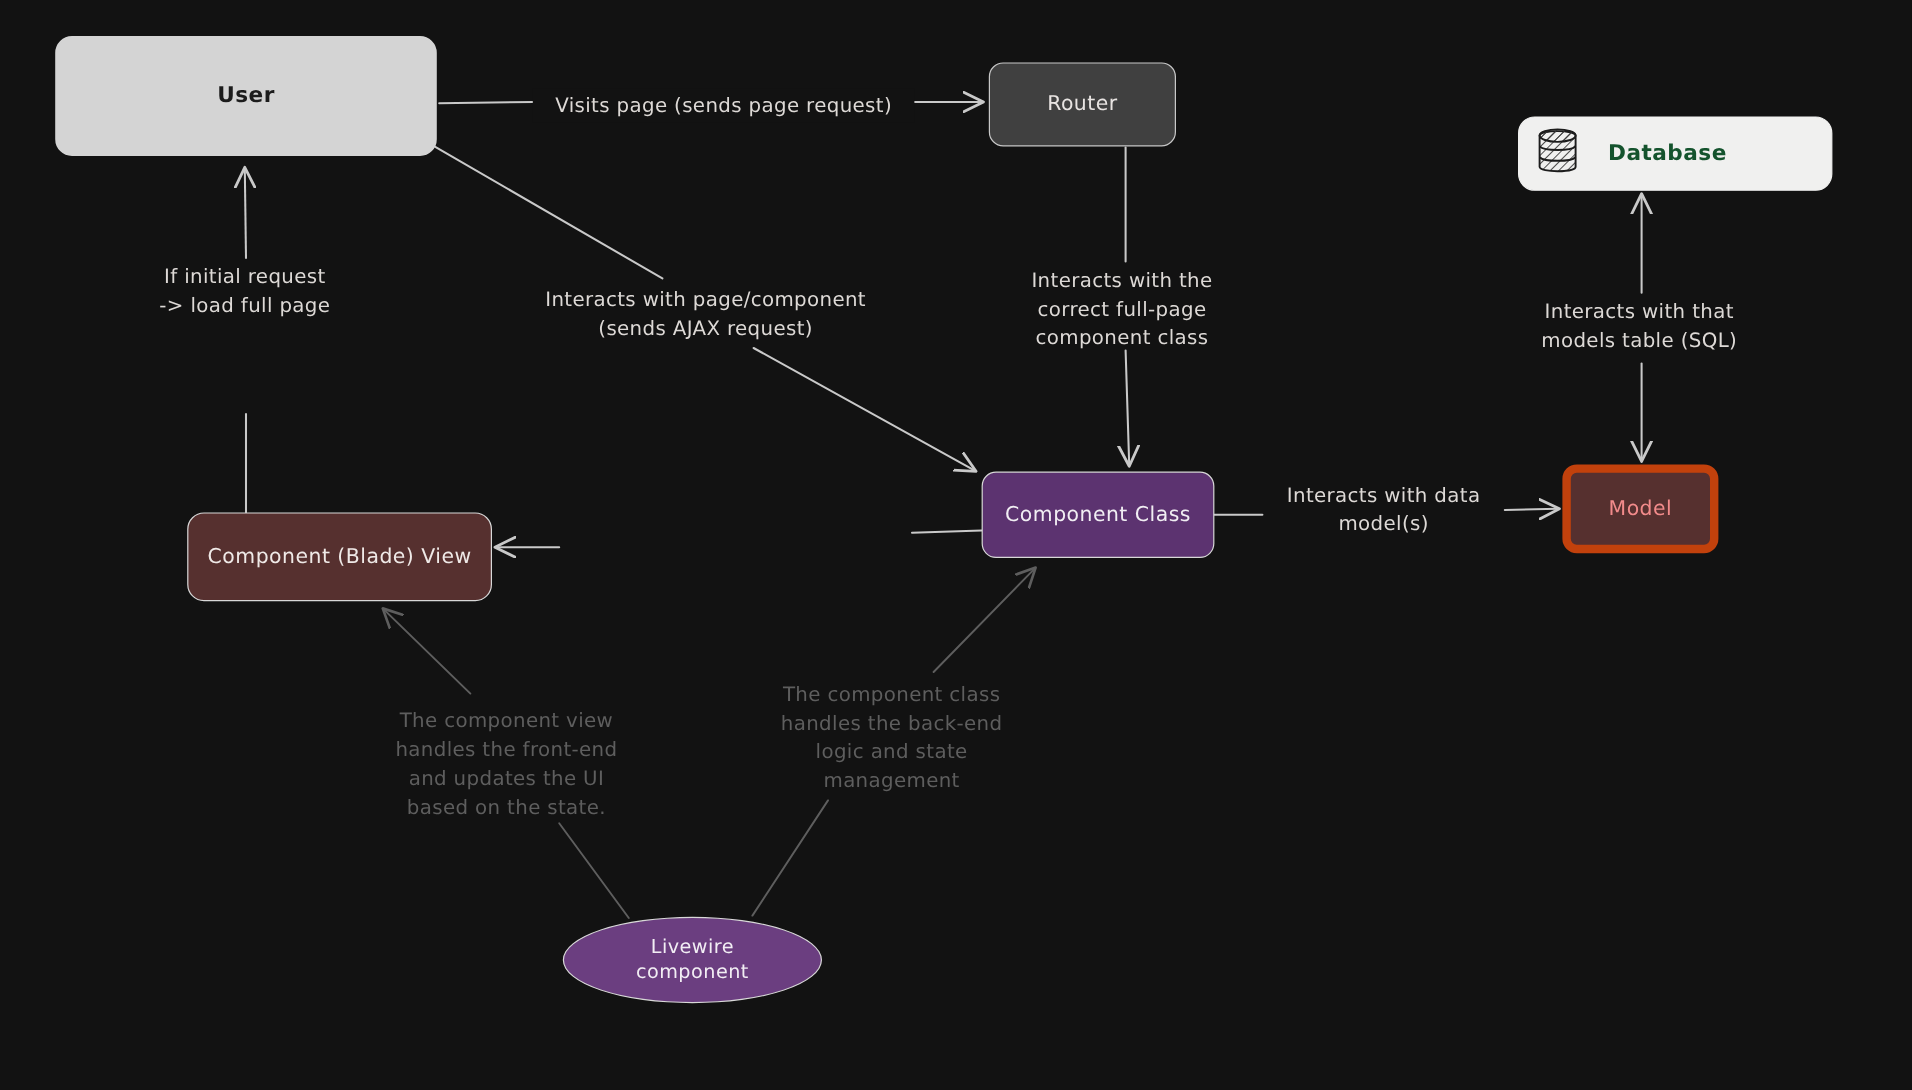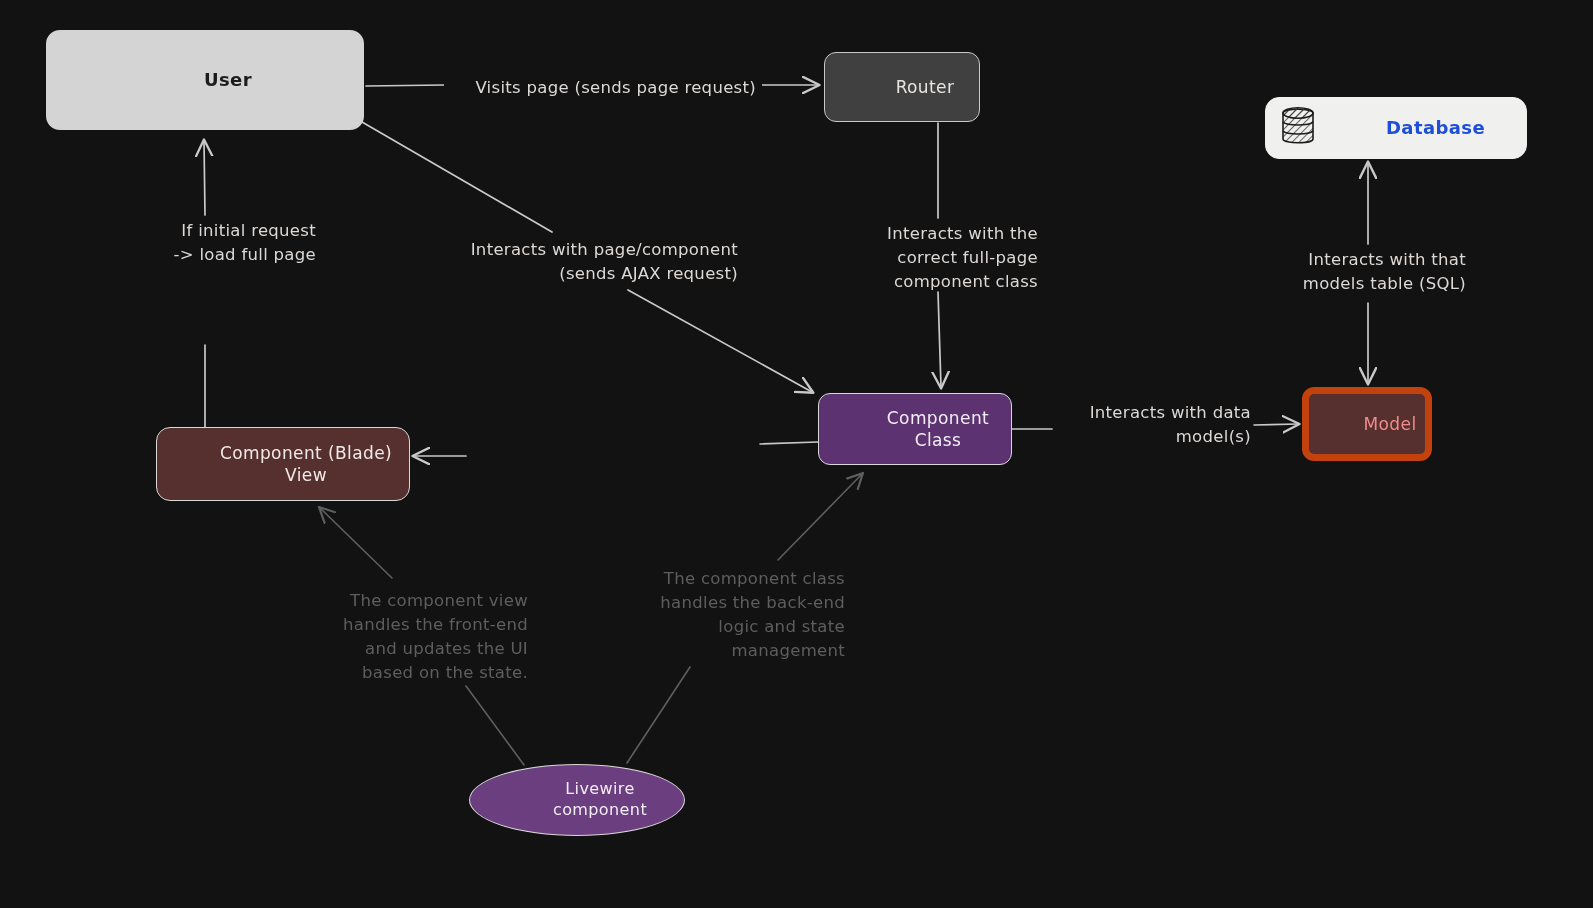--- a/index.html
+++ b/index.html
@@ -34,21 +34,20 @@
     align-items: center;
     justify-content: center;
     text-align: center;
     font-family: "DejaVu Sans", sans-serif;
     letter-spacing: 0.4px;
     z-index: 5;
   }
   .node-label {
     white-space: pre-line;
     line-height: 1.3;
-    margin-left: 46px;
   }
 
   
   #node-user {
     left: 46px; top: 30px; width: 318px; height: 100px;
     background: #d4d4d4;
     border: 2px solid #d4d4d4;
     border-radius: 14px;
     color: #1c1c1c;
     font-size: 18px;
@@ -60,21 +59,21 @@
     border: 1.6px solid #c8c8c8;
     border-radius: 12px;
     color: #e8e4e2;
     font-size: 17px;
   }
   #node-database {
     left: 1265px; top: 97px; width: 262px; height: 62px;
     background: #f0f0ef;
     border: 1.6px solid #f0f0ef;
     border-radius: 14px;
-    color: #1d4ed8;
+    color: #14532d;
     font-size: 18px;
     font-weight: 700;
     justify-content: flex-start;
     padding-left: 14px;
     gap: 22px;
   }
   #node-database .db-icon { flex: 0 0 auto; display: block; }
   #node-model {
     left: 1302px; top: 387px; width: 130px; height: 74px;
     background: #56302f;
@@ -107,21 +106,21 @@
     color: #f2eef4;
     font-size: 16px;
   }
 
   
   .edge-label {
     position: absolute;
     color: #ddd9d6;
     font-size: 16.5px;
     line-height: 1.45;
-    text-align: right;
+    text-align: center;
     white-space: pre-line;
     letter-spacing: 0.3px;
     z-index: 6;
     font-family: "DejaVu Sans", sans-serif;
   }
   .edge-label.dim {
     color: #5e5e5e;
   }
   .edge-label.boxed {
     background: #121212;

